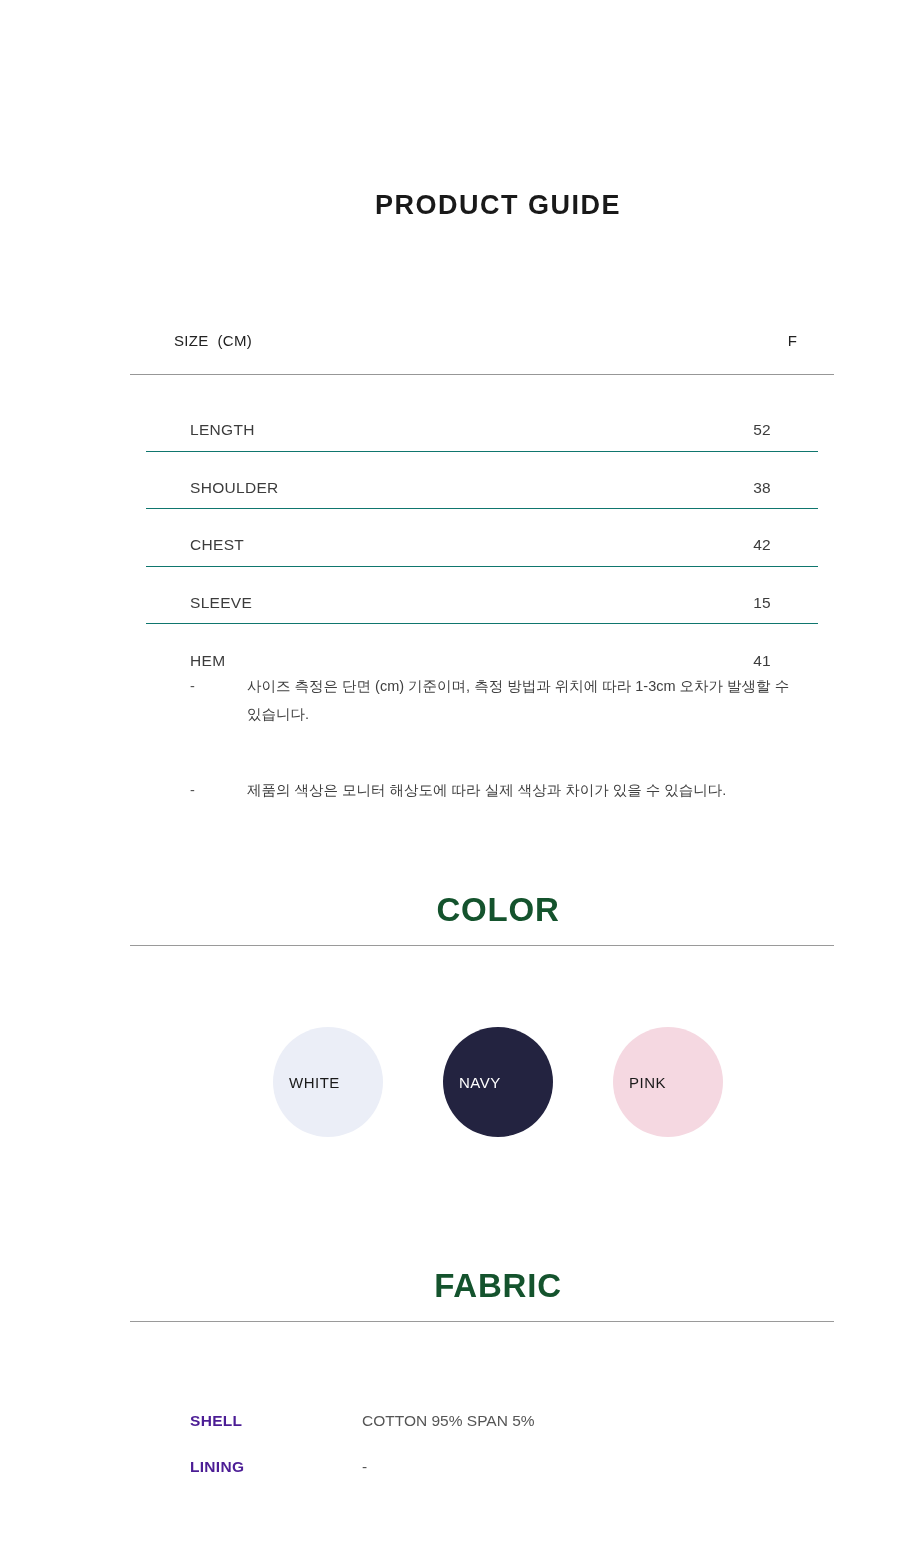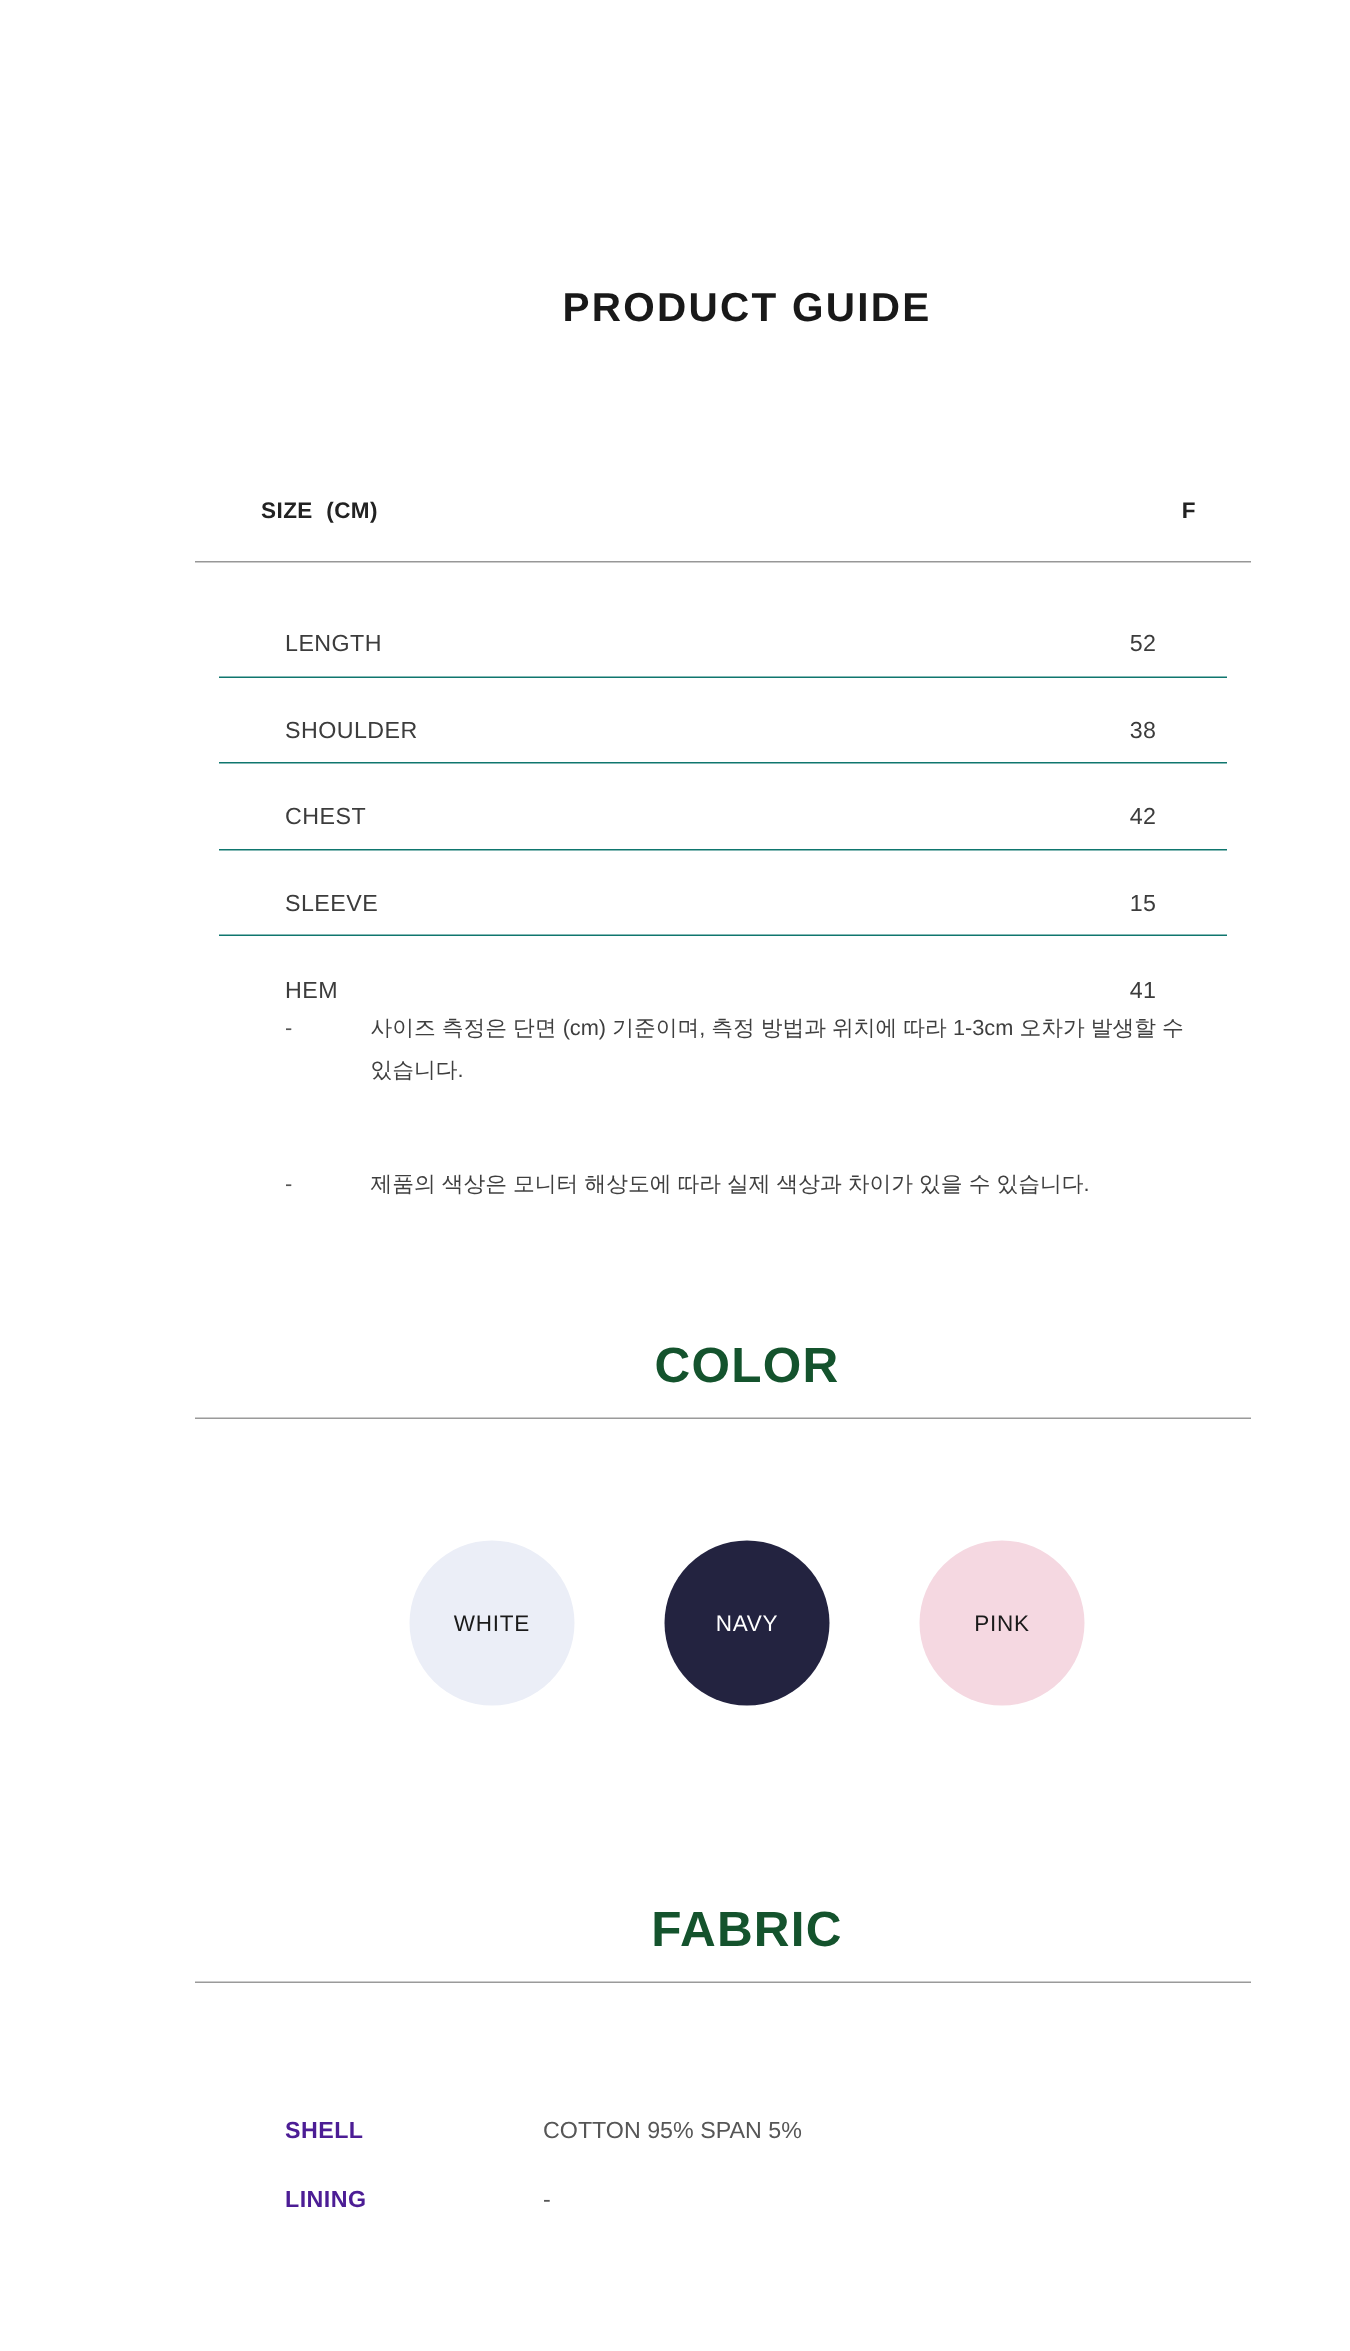--- a/index.html
+++ b/index.html
@@ -32,21 +32,21 @@
     position: absolute;
     top: 282px;
     left: 82px;
     right: 82px;
     height: 20px;
     display: flex;
     justify-content: space-between;
     align-items: center;
     padding: 0 31px 0 28px;
     font-size: 15px;
-    font-weight: 700;
+    font-weight: 400;
     color: #222222;
   }
   .th-label { white-space: pre; letter-spacing: 0.3px; }
   .th-size { margin-right: 6px; }
 
   .header-line {
     position: absolute;
     top: 326px;
     left: 82px;
     right: 82px;
@@ -117,21 +117,21 @@
     display: flex;
     justify-content: center;
     gap: 28px;
   }
   .swatch {
     width: 110px;
     height: 110px;
     border-radius: 50%;
     display: flex;
     align-items: center;
-    justify-content: center;
+    justify-content: flex-start;
     font-size: 15px;
     letter-spacing: 0.5px;
     color: #1a1a1a;
   }
 
   
   .fabric-rows {
     position: absolute;
     top: 1342px;
     left: 110px;

